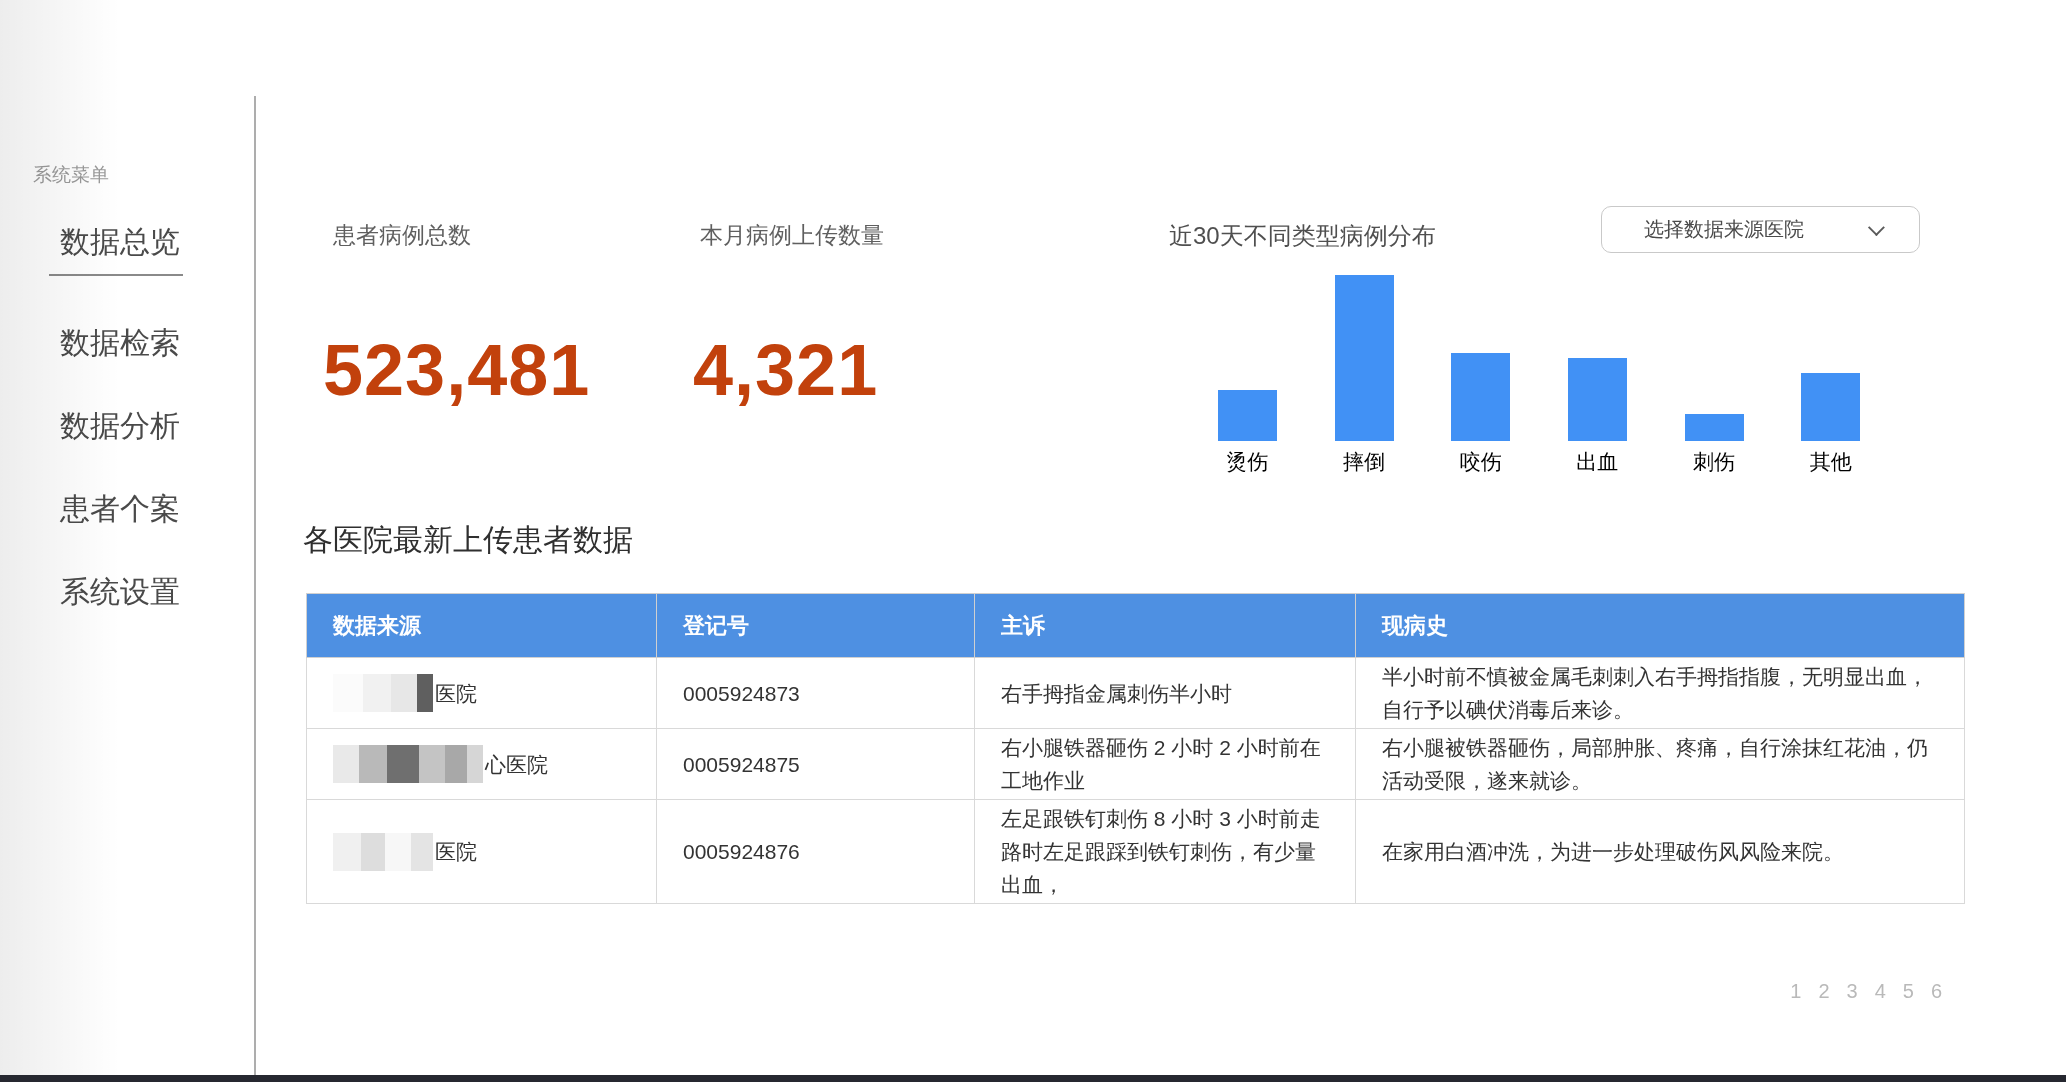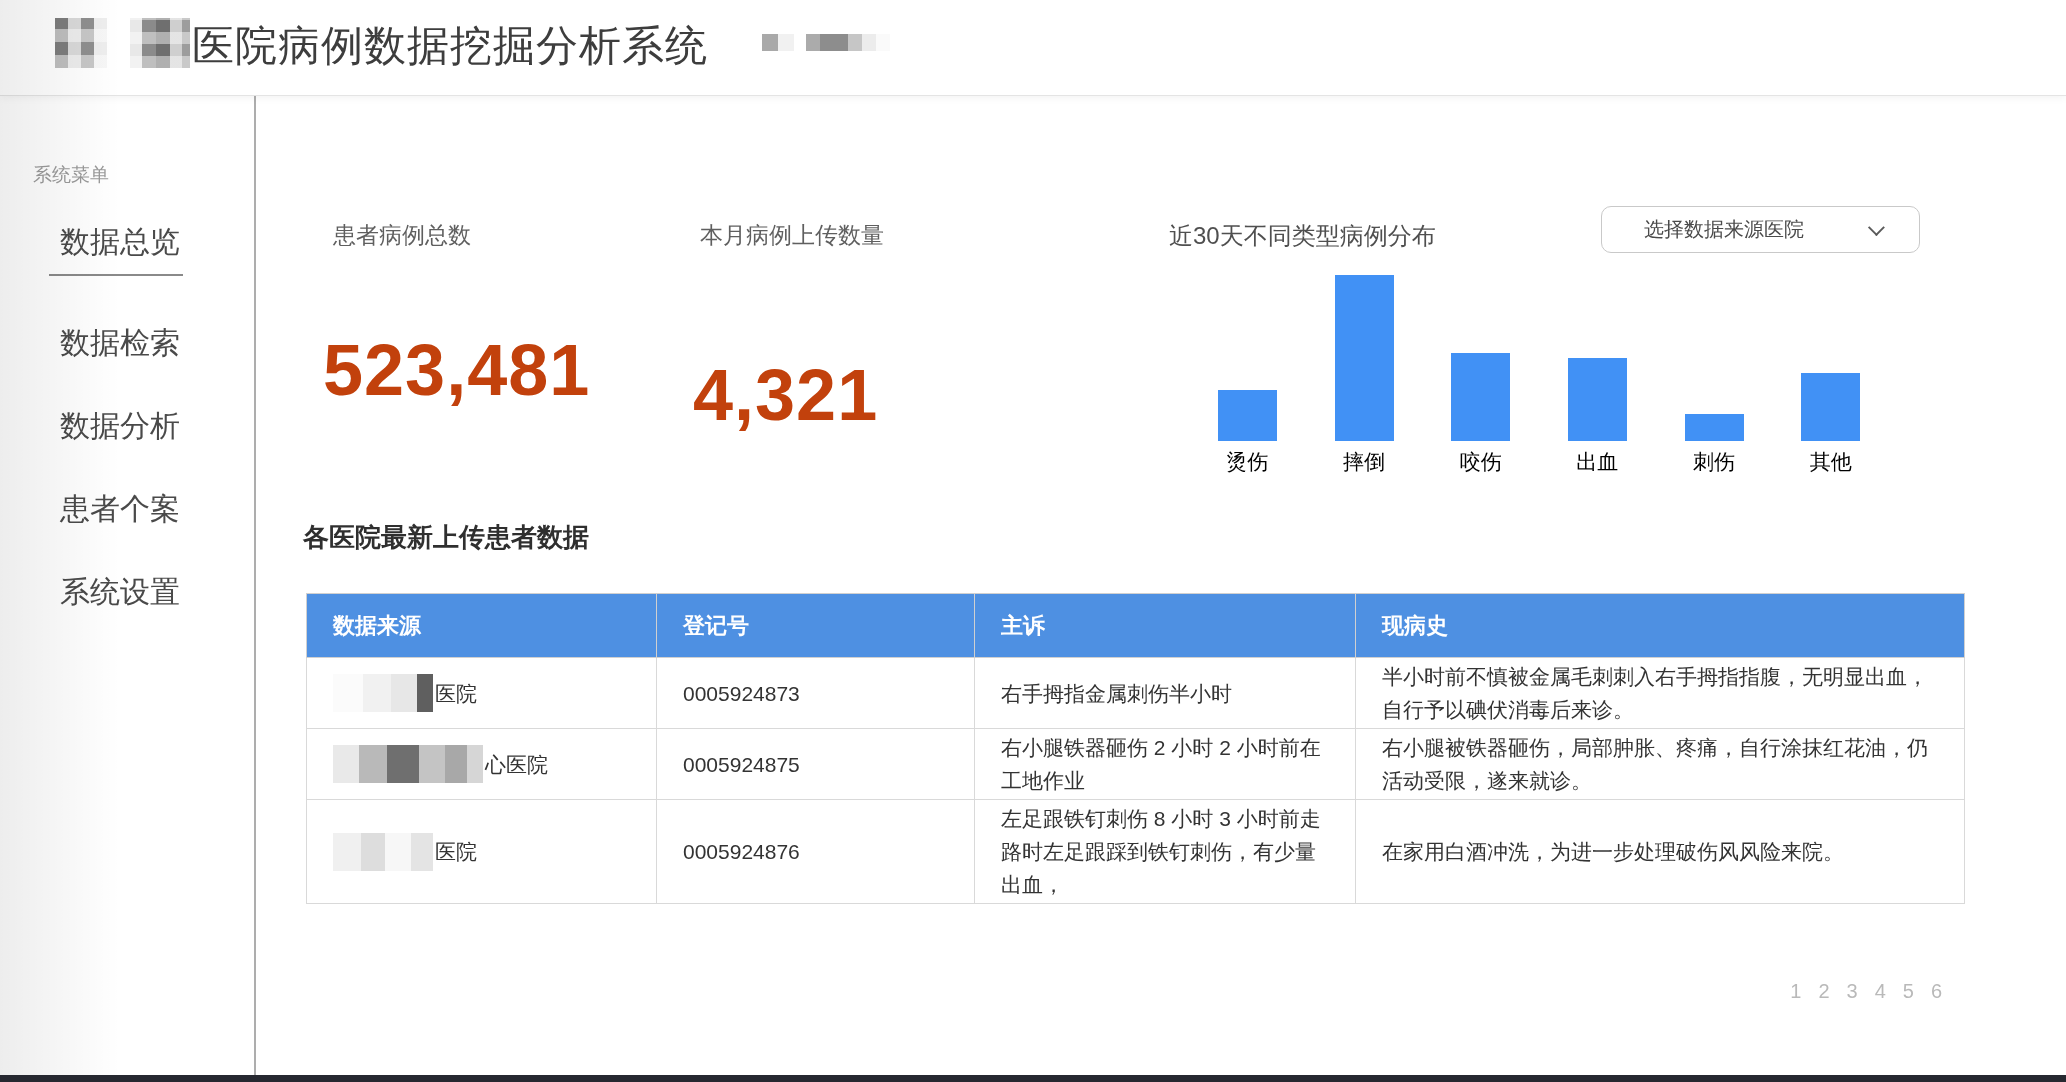--- a/index.html
+++ b/index.html
@@ -33,36 +33,36 @@
   .menu-item { font-size:30px; color:#4a4a4a; line-height:32px; margin-bottom:51px; cursor:pointer; width:max-content; }
   .menu-item.active::after { content:""; display:block; width:134px; margin:16px 0 0 -11px; border-bottom:2px solid #8a8a8a; }
 
   
   .main { position:absolute; left:248px; top:96px; width:1810px; height:979px; }
   .stat-label { position:absolute; font-size:23px; color:#5f5f5f; white-space:nowrap; }
   .stat-value { position:absolute; font-size:72px; font-weight:700; color:#c2410c; line-height:1; letter-spacing:1px; }
   .stat1-label { left:85px; top:124px; }
   .stat1-value { left:75px; top:238px; }
   .stat2-label { left:452px; top:124px; }
-  .stat2-value { left:445px; top:238px;margin-top:25px; }
+  .stat2-value { left:445px; top:238px; }
 
   .chart-title { position:absolute; left:921px; top:124px; font-size:24px; color:#4f4f4f; white-space:nowrap; }
   .dropdown { position:absolute; left:1353px; top:110px; width:319px; height:47px; background:#fff;
     border:1.5px solid #c9c9c9; border-radius:10px; display:flex; align-items:center; cursor:pointer; }
   .dropdown-label { font-size:20px; color:#4a4a4a; margin-left:42px; }
   .chevron { position:absolute; right:38px; top:16px; width:12px; height:12px;
     border-right:2px solid #5a5a5a; border-bottom:2px solid #5a5a5a; transform:rotate(45deg) translateY(-2px); }
 
   .bars { position:absolute; left:941px; top:179px; width:700px; height:166px; display:flex; align-items:flex-end; }
   .bar-col { flex:1; display:flex; justify-content:center; align-items:flex-end; height:166px; }
   .bar { width:59px; background:#4191F5; }
   .bar-labels { position:absolute; left:941px; top:352px; width:700px; display:flex; }
   .bar-label { flex:1; text-align:center; font-size:21px; color:#000000; }
 
-  .section-title { position:absolute; left:55px; top:424px; font-size:26px; font-weight:700; color:#2f2f2f; }
+  .section-title { position:absolute; left:55px; top:424px; font-size:30px; font-weight:400; color:#2f2f2f; }
 
   .data-table { position:absolute; left:58px; top:497px; width:1658px; border-collapse:collapse; table-layout:fixed; }
   .data-table th { background:#4E90E2; color:#fff; font-size:22px; font-weight:700; text-align:left;
     height:64px; padding:0 10px 0 26px; border:1.5px solid #d0d0d0; }
   .data-table td { font-size:21px; color:#333; line-height:33px; height:70px; vertical-align:middle;
     padding:2px 22px 2px 26px; border:1.5px solid #d9d9d9; background:#fff; }
   .src-cell { display:flex; align-items:center; }
   .row-mosaic { display:inline-block; height:38px; flex:none; margin-right:2px; }
   .mz-r1 { width:100px; background:linear-gradient(90deg,#fbfbfb 0 30px,#f1f1f1 30px 58px,#e7e7e7 58px 84px,#5f5f5f 84px 100px); }
   .mz-r2 { width:150px; background:linear-gradient(90deg,#e9e9e9 0 26px,#b9b9b9 26px 54px,#6f6f6f 54px 86px,#c4c4c4 86px 112px,#a8a8a8 112px 134px,#d6d6d6 134px 150px); }
@@ -72,27 +72,20 @@
   .pagination { position:absolute; left:58px; top:872px; width:1658px; text-align:right; padding-right:22px;margin-top:12px; }
   .page-number { display:inline-block; font-size:20px; color:#b9b9b9; margin-left:17px; cursor:pointer; }
 
   .bottom-bar { position:absolute; left:0; bottom:0; width:2066px; height:7px; background:#262830; z-index:6; }
 </style>
 </head>
 <body>
 
 <div class="screen">
 
-  <header class="app-header">
-    <span class="mosaic mz-logo1"></span>
-    <span class="mosaic mz-logo2"></span>
-    <h1 class="app-title">医院病例数据挖掘分析系统</h1>
-    <span class="mosaic mz-strip1"></span>
-    <span class="mosaic mz-strip2"></span>
-  </header>
 
   <aside class="sidebar">
     <div class="menu-heading">系统菜单</div>
     <nav class="menu" id="menu">
         <div class="menu-item active">数据总览</div>
         <div class="menu-item">数据检索</div>
         <div class="menu-item">数据分析</div>
         <div class="menu-item">患者个案</div>
         <div class="menu-item">系统设置</div>
       </nav>

